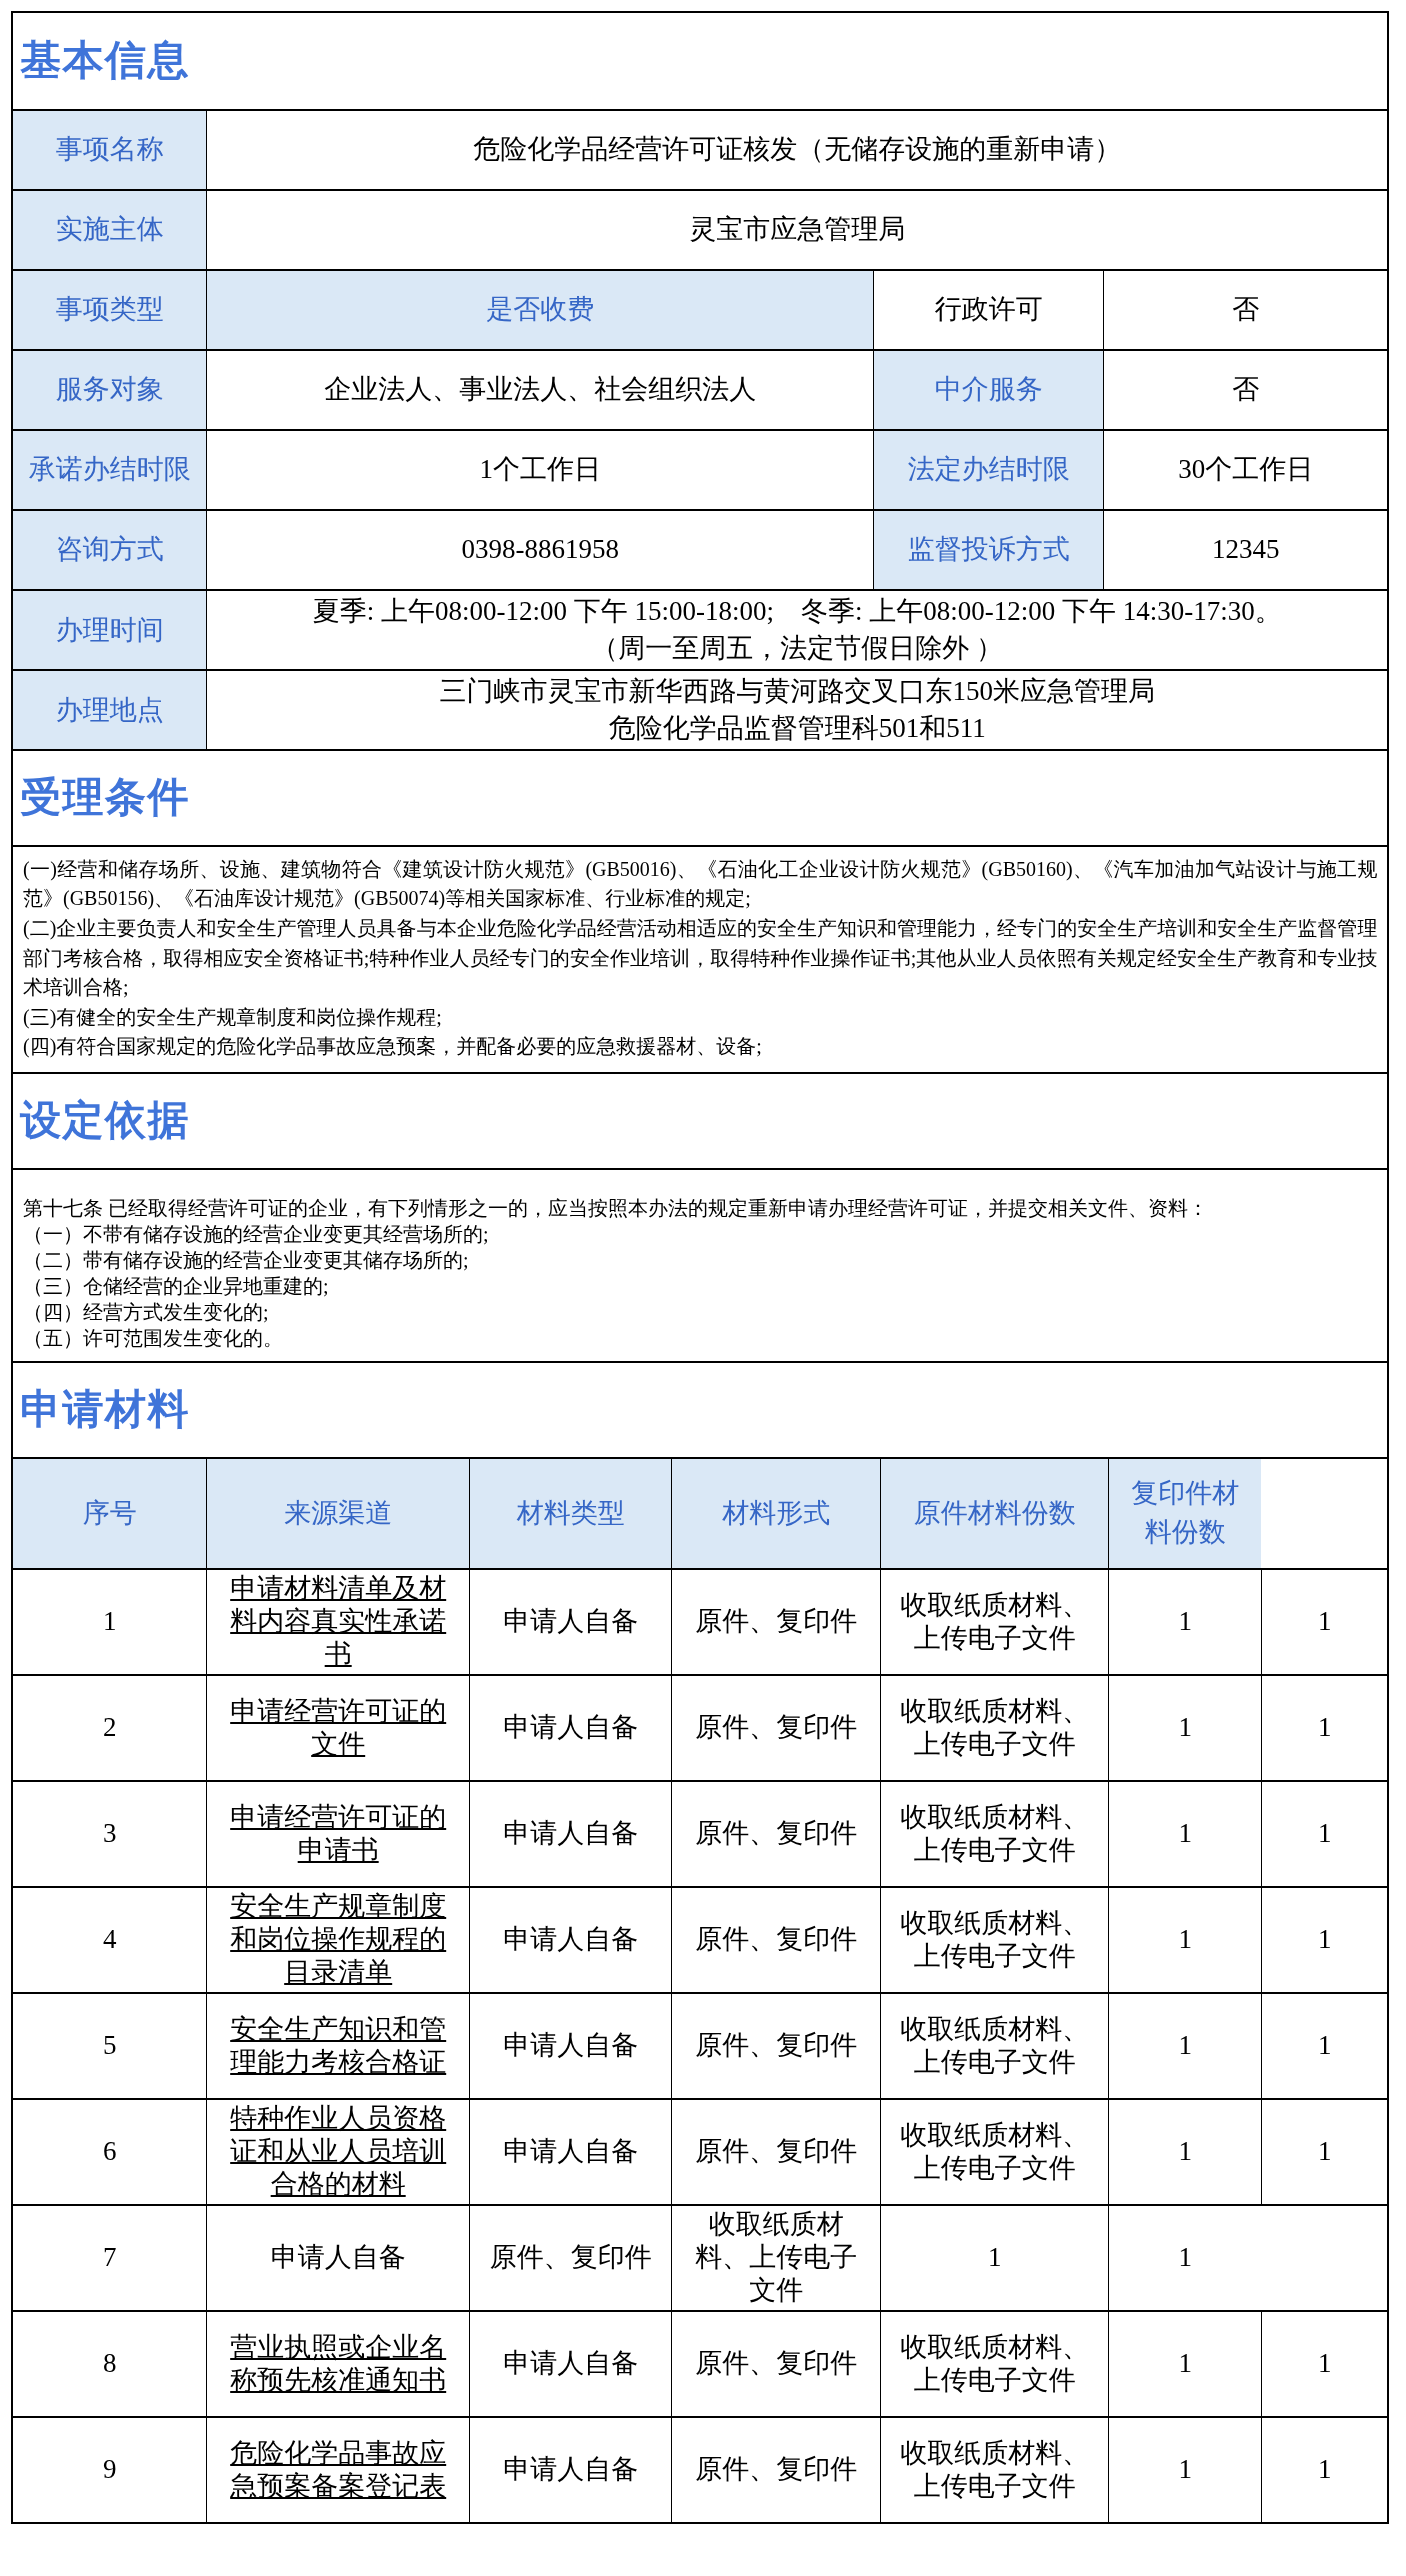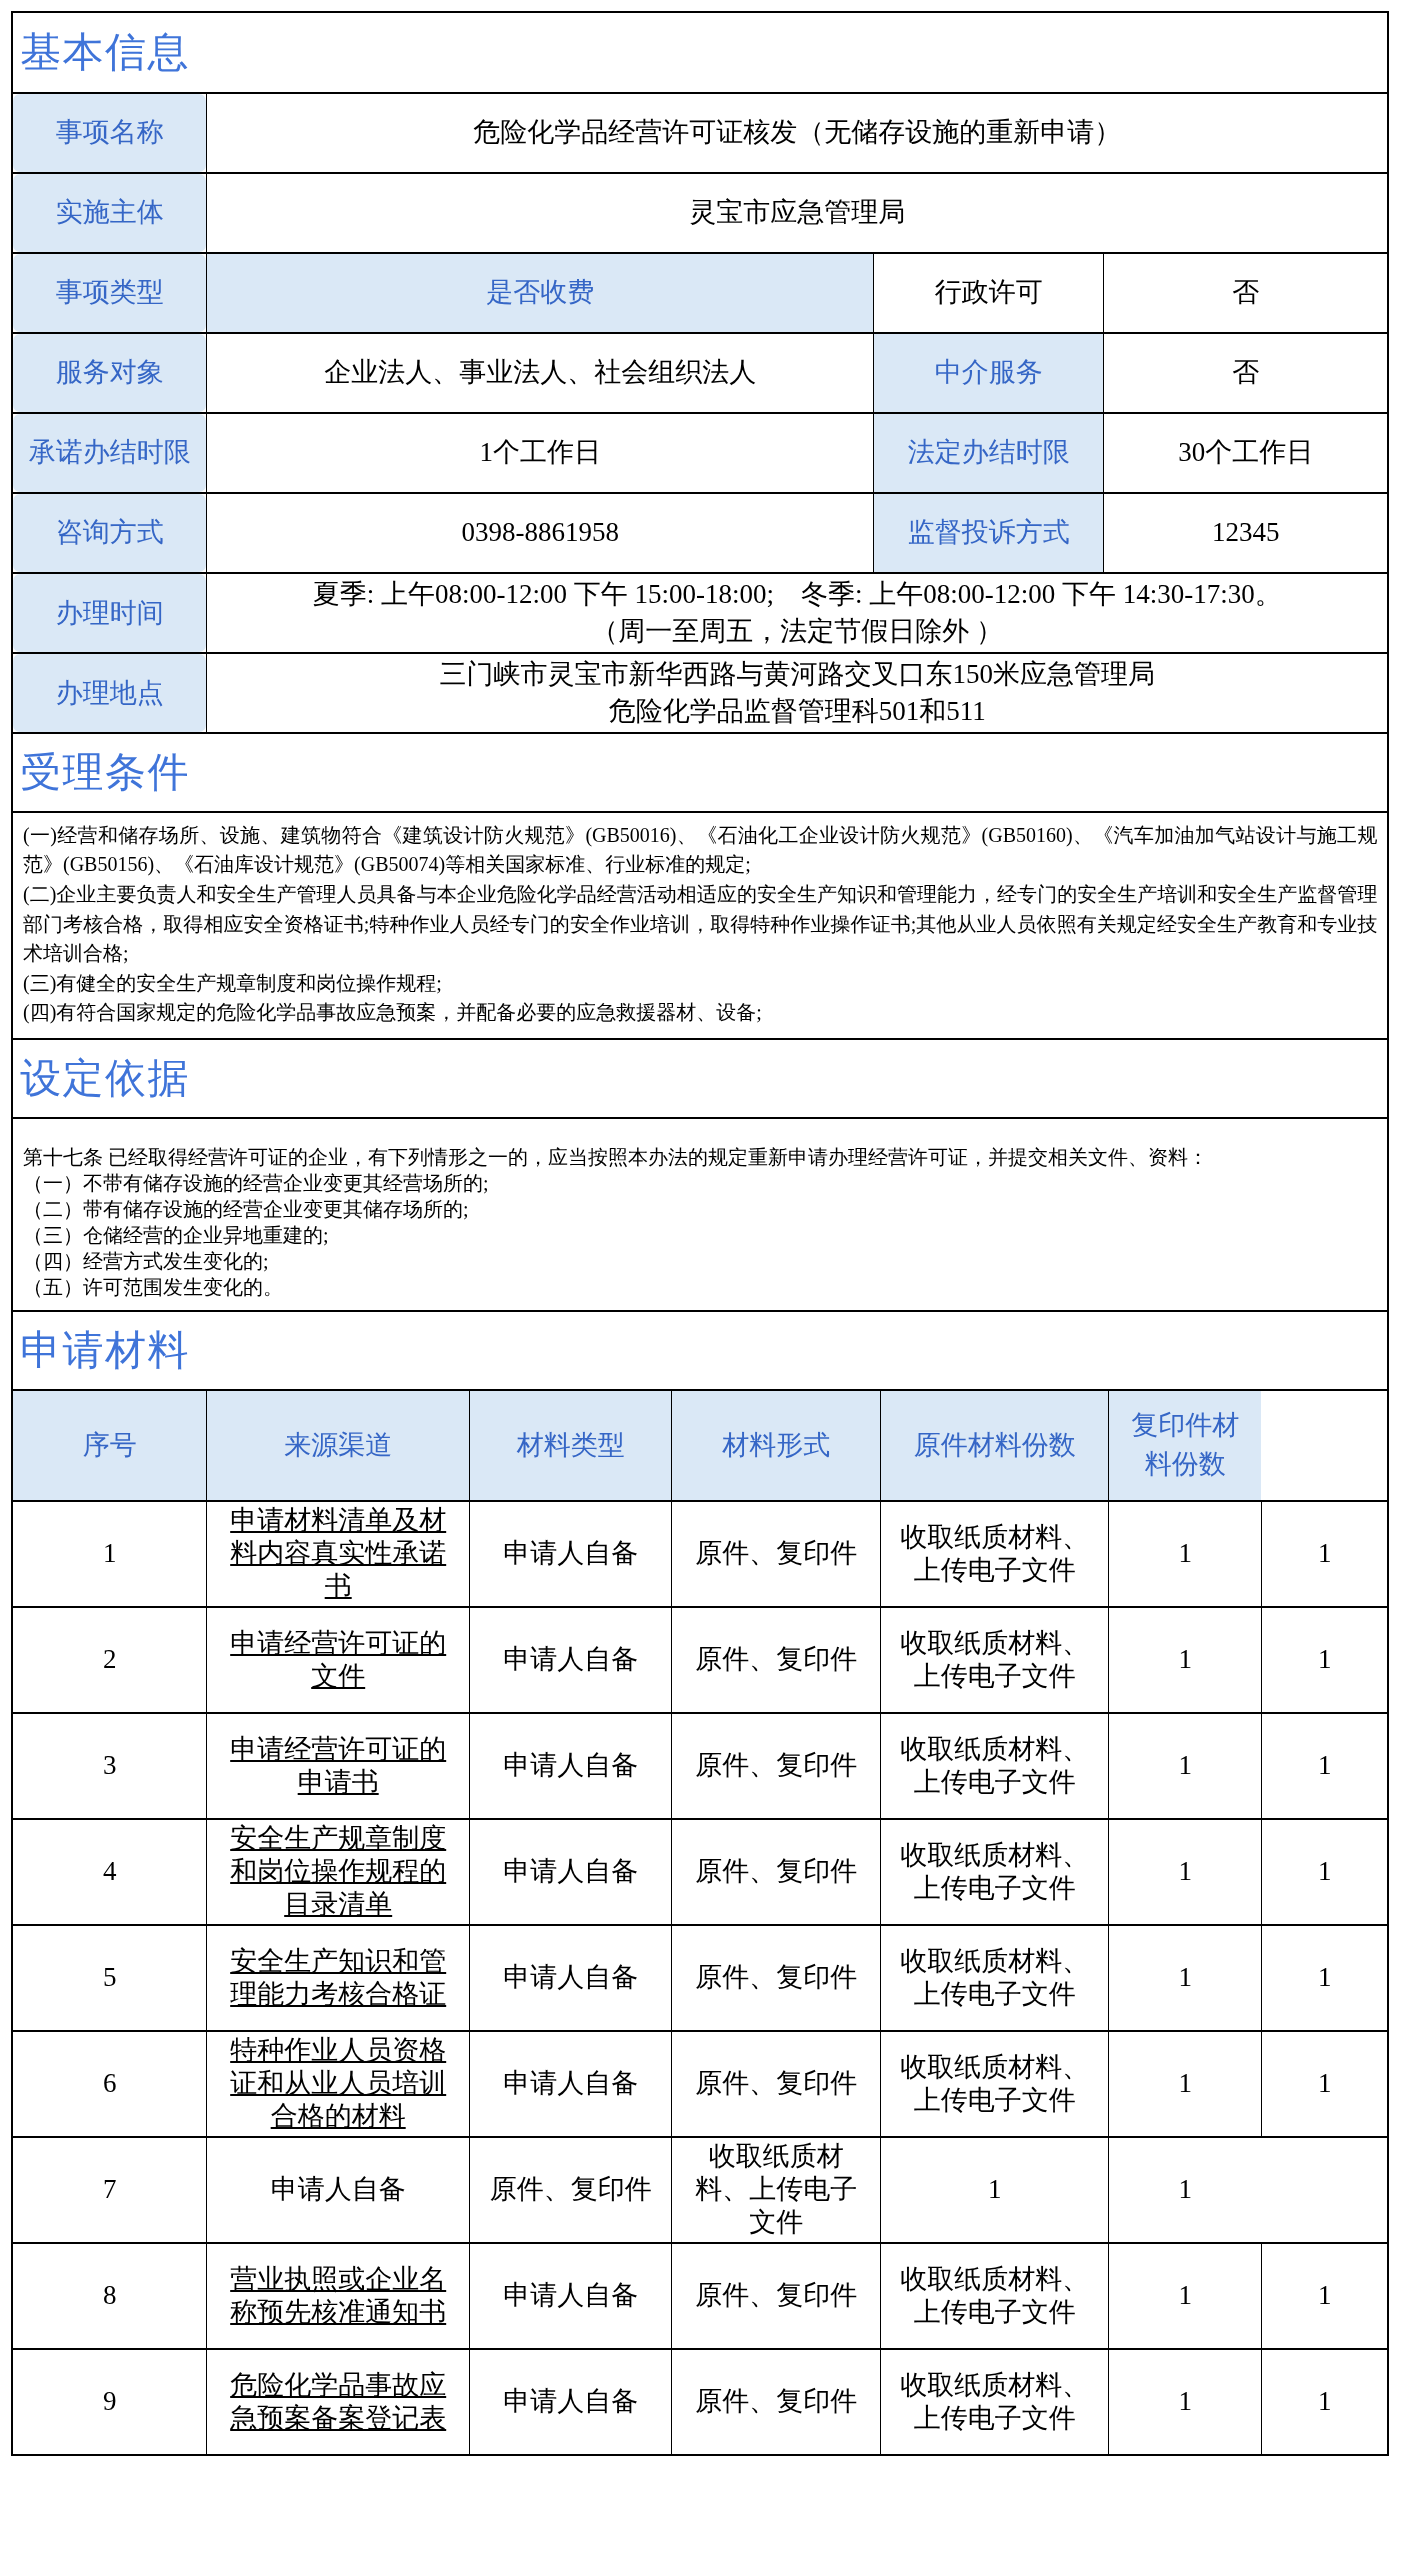--- a/index.html
+++ b/index.html
@@ -1,37 +1,37 @@
 <!DOCTYPE html>
 <html style="font-size:11.2px"><head>
 <meta charset="utf-8">
 <style>
   * { margin:0; padding:0; box-sizing:border-box; }
   html,body { width:1406px; background:#ffffff; }
   body { position:relative; height:2576px; font-family:"Liberation Serif","DejaVu Serif",serif; color:#000; }
   .doc { position:absolute; left:11.2px; top:10.5px; width:1378px; border:2.8px solid #000; background:#fff; }
 
   .section-title {
-    height:79px; display:flex; align-items:center; padding-left:7px;
-    font-family:"Liberation Sans","DejaVu Sans",sans-serif; font-weight:normal;
+    height:96px; display:flex; align-items:center; padding-left:7px;
+    font-family:"Liberation Sans","DejaVu Sans",sans-serif; font-weight:bold;
     font-size:41px; color:#3F74D9; letter-spacing:1.4px;
   }
   .bt { border-top:2.8px solid #000; }
 
   
   .brow { display:grid; height:80px; border-top:2.8px solid #000; }
   .brow.wide  { grid-template-columns:193px 1fr; }
   .brow.split { grid-template-columns:193px 667px 230px 1fr; }
   .cell {
     display:flex; align-items:center; justify-content:center; text-align:center;
     font-size:27px; line-height:1.35; padding:2.8px 7px; border-left:1.4px solid #000;
     flex-direction:column;
   }
   .cell > span { display:block; }
-  .brow .cell:first-child { border-left:none;border-radius:7px; }
+  .brow .cell:first-child { border-left:none; }
   .lab { background:#DAE8F6; color:#3566C6; }
 
   
   .body-block { border-top:2.8px solid #000; padding:8.4px 9.8px 9.8px 9.8px; font-size:20px; line-height:1.48; }
   .body-block p { margin:0; text-align:justify; }
   .body-block.basis { line-height:1.3; padding-top:25px; }
 
   
   .mgrid { display:grid; grid-template-columns:193px 263px 202px 209px 228px 153px 1fr; }
   .mhead { height:111px; border-top:2.8px solid #000; }

